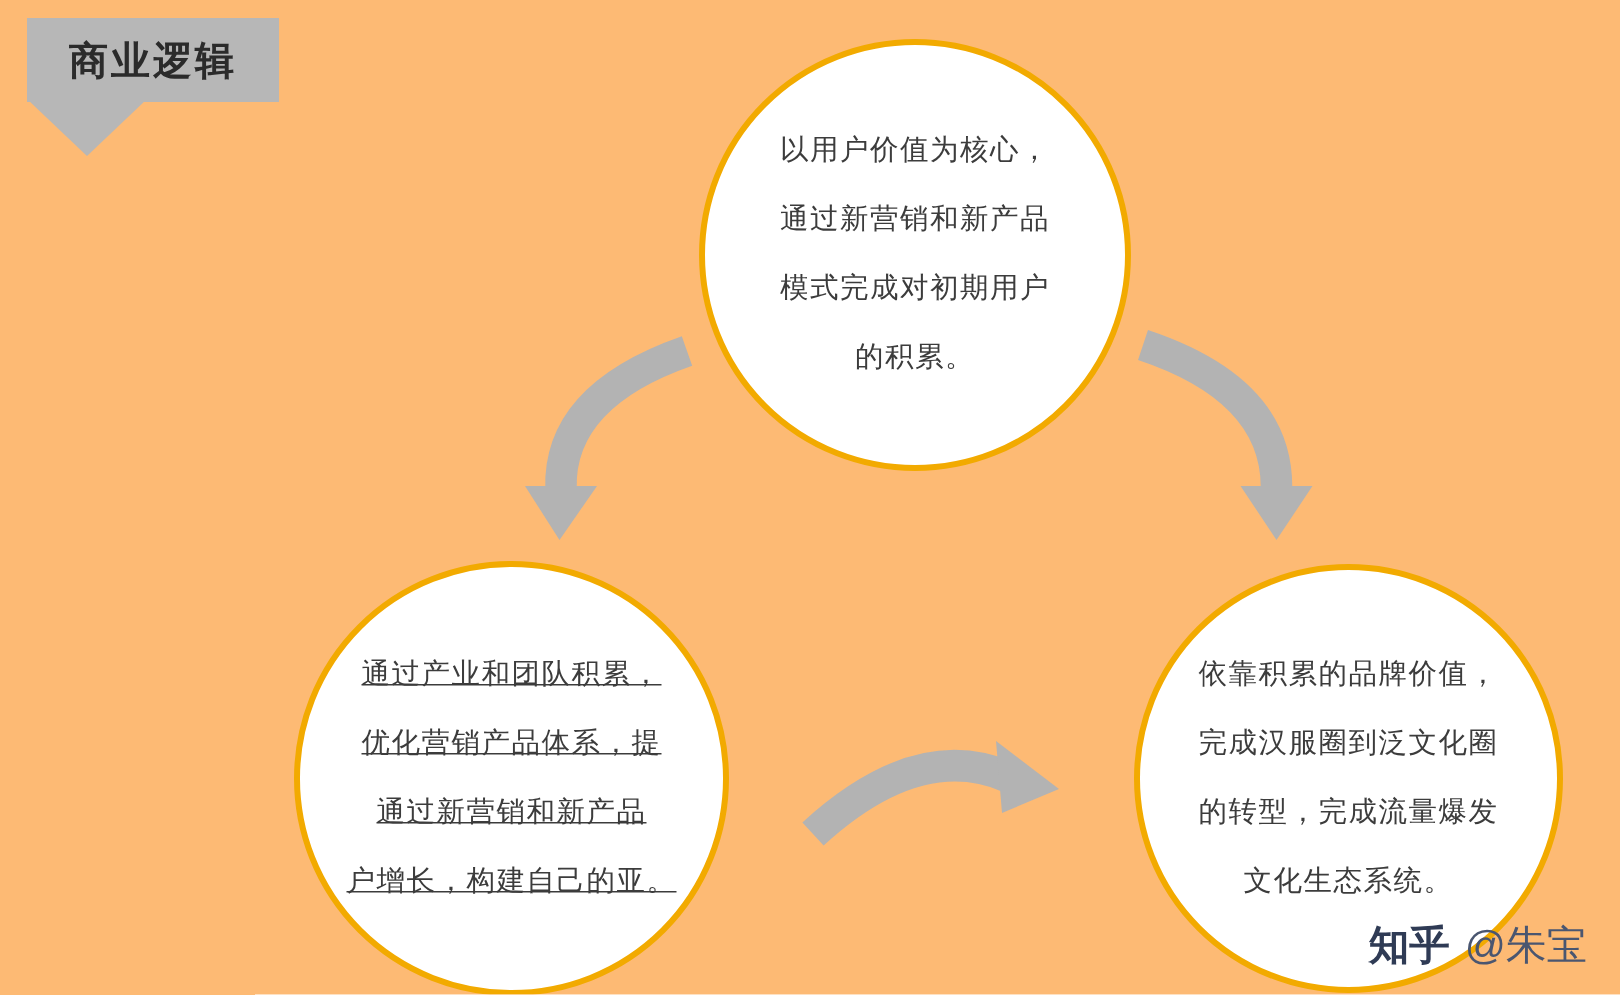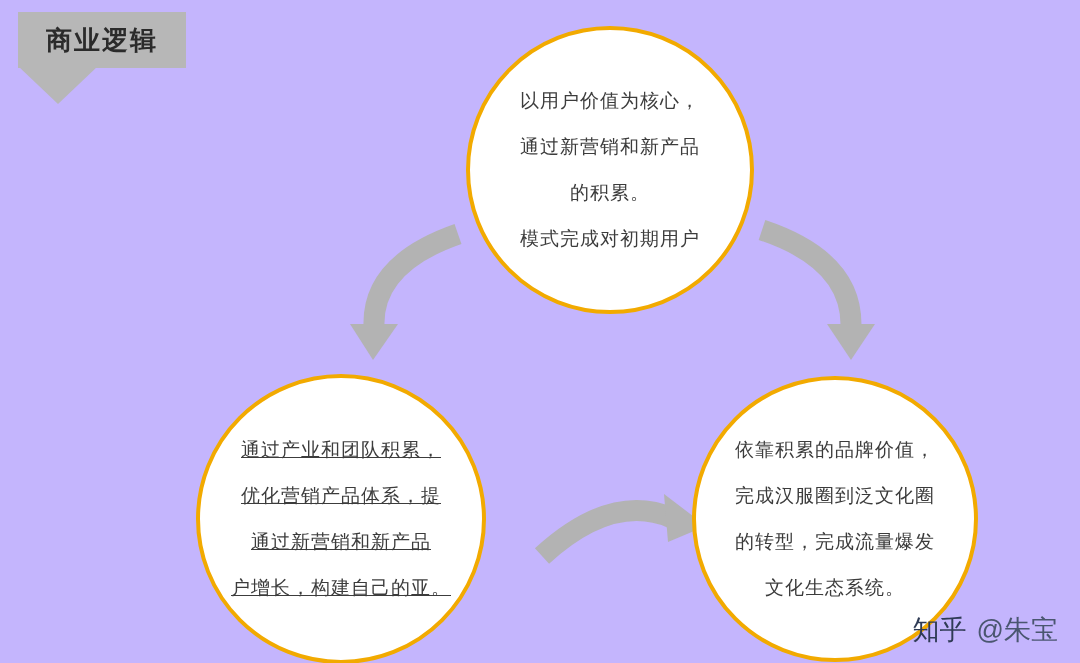--- a/index.html
+++ b/index.html
@@ -5,21 +5,21 @@
   html, body {
     margin: 0;
     padding: 0;
     background: #ffffff;
     font-family: "Liberation Serif", "DejaVu Serif", serif;
   }
   .canvas {
     position: relative;
     width: 1080px;
     height: 663px;
-    background: #c4b5fd;
+    background: #fdba74;
     overflow: hidden;
     color: #3c3c3c;
   }
 
   
   .ribbon {
     position: absolute;
     left: 18px;
     top: 12px;
     width: 168px;
@@ -58,21 +58,21 @@
   .circle p {
     margin: 0;
     font-size: 19px;
     line-height: 46px;
     letter-spacing: 1px;
     color: var(--text, #3c3c3c);
     white-space: nowrap;
   }
   .circle-top          { left: 466px; top: 26px;  width: 288px; height: 288px; }
   .circle-bottom-left  { left: 196px; top: 374px; width: 290px; height: 290px; text-decoration: underline; }
-  .circle-bottom-right { left: 692px; top: 376px; width: 286px; height: 286px; }
+  .circle-bottom-right { left: 756px; top: 376px; width: 286px; height: 286px; }
 
   
   .arrows {
     position: absolute;
     left: 0; top: 0;
     width: 1080px;
     height: 663px;
     pointer-events: none;
   }
   .arrow-path {
@@ -103,21 +103,21 @@
     position: absolute;
     right: 22px;
     top: 612px;
     font-size: 27px;
     color: #44506a;
     display: flex;
     align-items: center;
     gap: 10px;
     font-family: "Liberation Sans", "DejaVu Sans", sans-serif;
   }
-  .watermark .brand { font-weight: normal; color: #2f3b55; }
+  .watermark .brand { font-weight: bold; color: #2f3b55; }
   .watermark .handle { color: #4a5670; }
 </style>
 </head>
 <body>
 
 <div class="canvas">
 
   <div class="ribbon">
     <span>商业逻辑</span>
   </div>
@@ -139,22 +139,22 @@
 
     <g>
       <path class="arrow-path" d="M 542 556 Q 612 492 672 518"></path>
       <polygon class="arrow-head" points="664,494 668,542 706,526"></polygon>
     </g>
   </svg>
 
   <div class="circle circle-top">
     <p>以用户价值为核心，</p>
     <p>通过新营销和新产品</p>
+    <p>模式完成对初期用户</p>
     <p>的积累。</p>
-    <p>模式完成对初期用户</p>
   </div>
 
   <div class="circle circle-bottom-left">
     <p>通过产业和团队积累，</p>
     <p>优化营销产品体系，提</p>
     <p>通过新营销和新产品</p>
     <p>户增长，构建自己的亚。</p>
   </div>
 
   <div class="circle circle-bottom-right">

